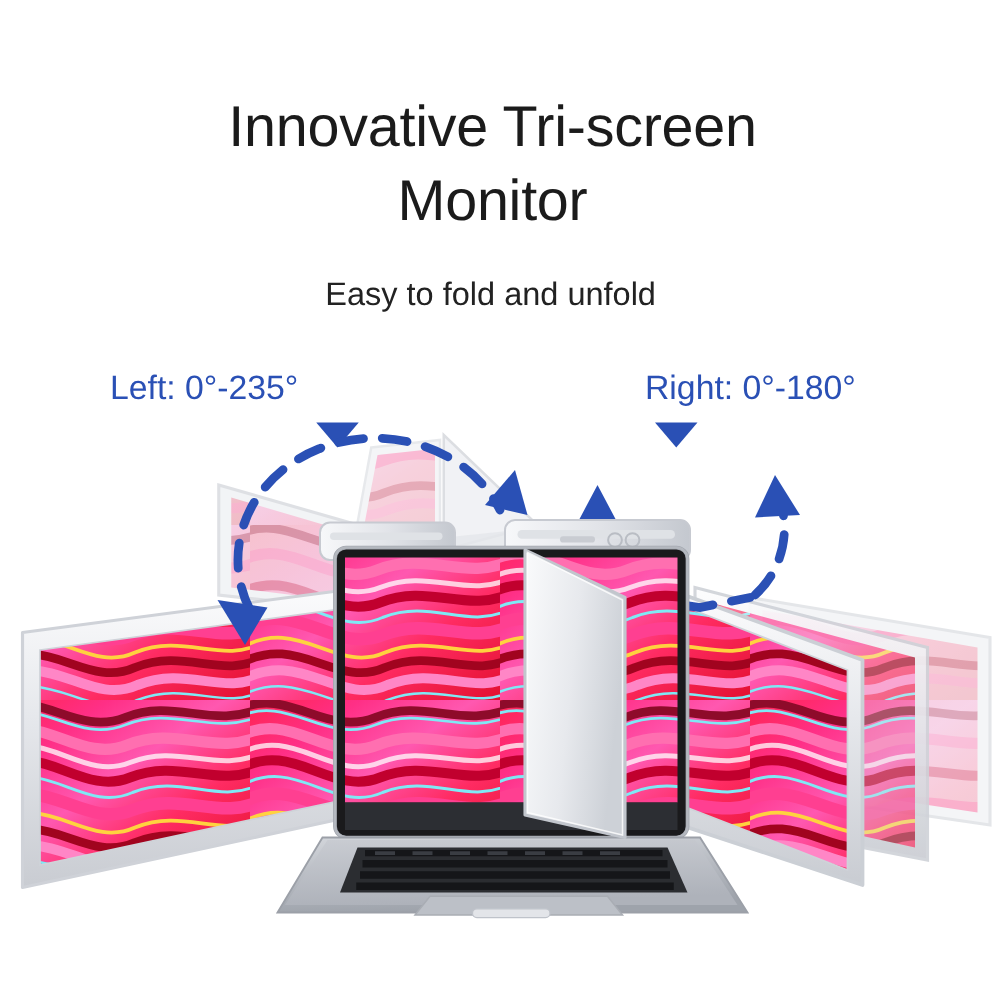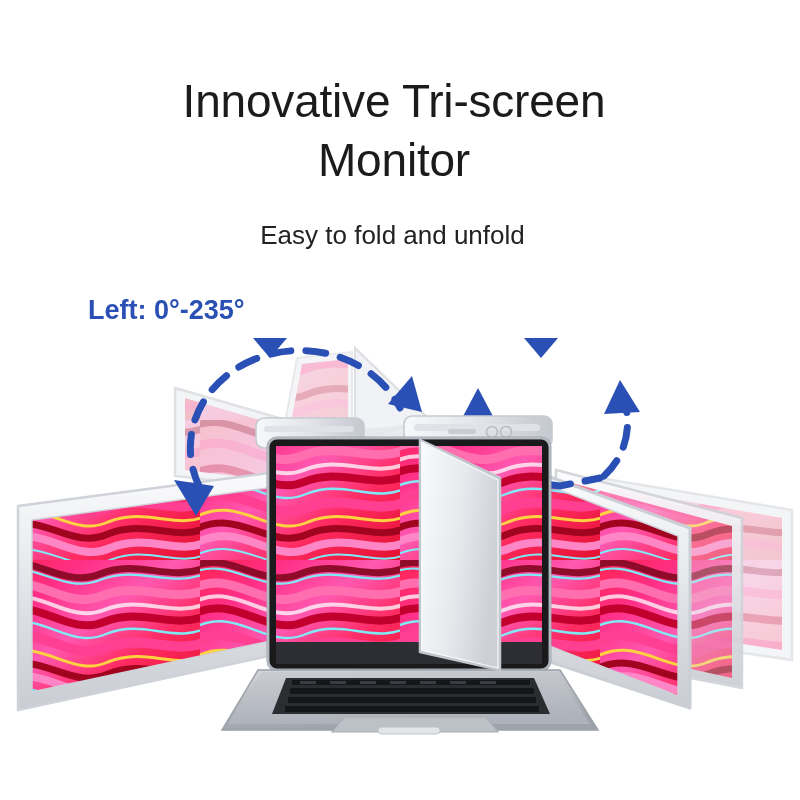--- a/index.html
+++ b/index.html
@@ -40,21 +40,21 @@
     color: #222222;
     font-weight: 400;
   }
 
   
   .callout {
     position: absolute;
     font-size: 27px;
     color: #2a50b5;
     white-space: nowrap;
-    font-weight: 700;
+    font-weight: 400;
   }
   .callout-left  { left: 88px;  top: 295px; }
   .callout-right { left: 516px; top: 295px; }
 
   .tri-marker {
     position: absolute;
     width: 0; height: 0;
     border-left: 17px solid transparent;
     border-right: 17px solid transparent;
     border-top: 20px solid #2a50b5;
@@ -76,20 +76,21 @@
 <div id="page">
 
   <div class="headline">Innovative Tri-screen
 Monitor</div>
 
   <div class="subhead">Easy to fold and unfold</div>
 
   <div class="callout callout-left">Left: 0°-235°</div>
   <div class="tri-marker tri-left"></div>
 
+  <div class="callout callout-right">Right: 0°-180°</div>
   <div class="tri-marker tri-right"></div>
 
   <div class="stage">
     <svg width="800" height="460" viewBox="0 0 800 460">
       <defs>
 
         <linearGradient id="wp" x1="0" y1="0" x2="1" y2="1">
           <stop offset="0%" stop-color="#ff2450"></stop>
           <stop offset="22%" stop-color="#ff2f86"></stop>
           <stop offset="45%" stop-color="#ff58b0"></stop>

